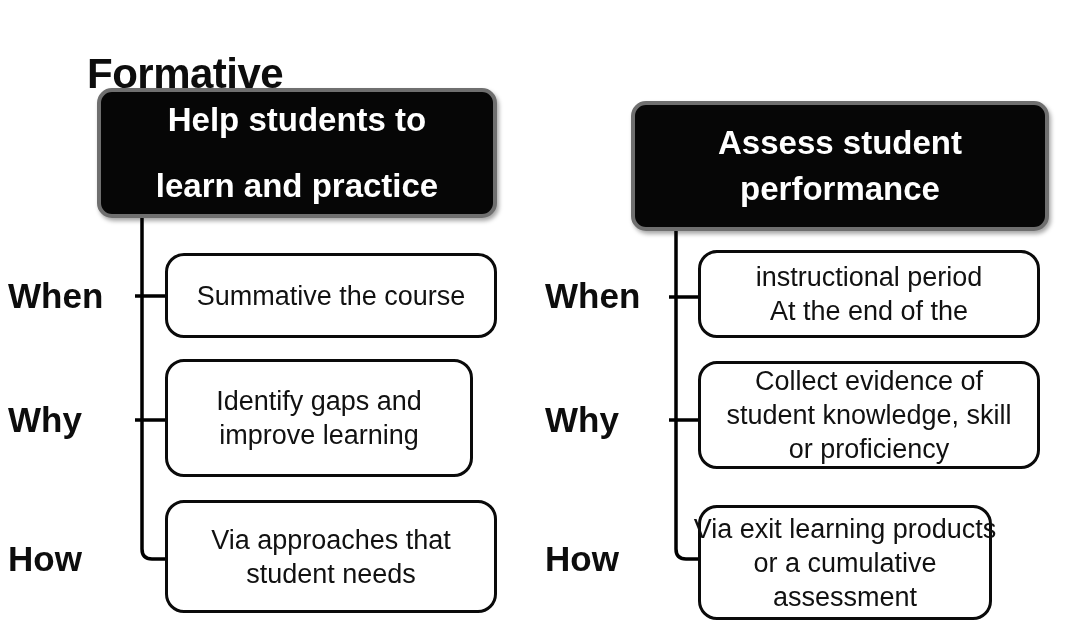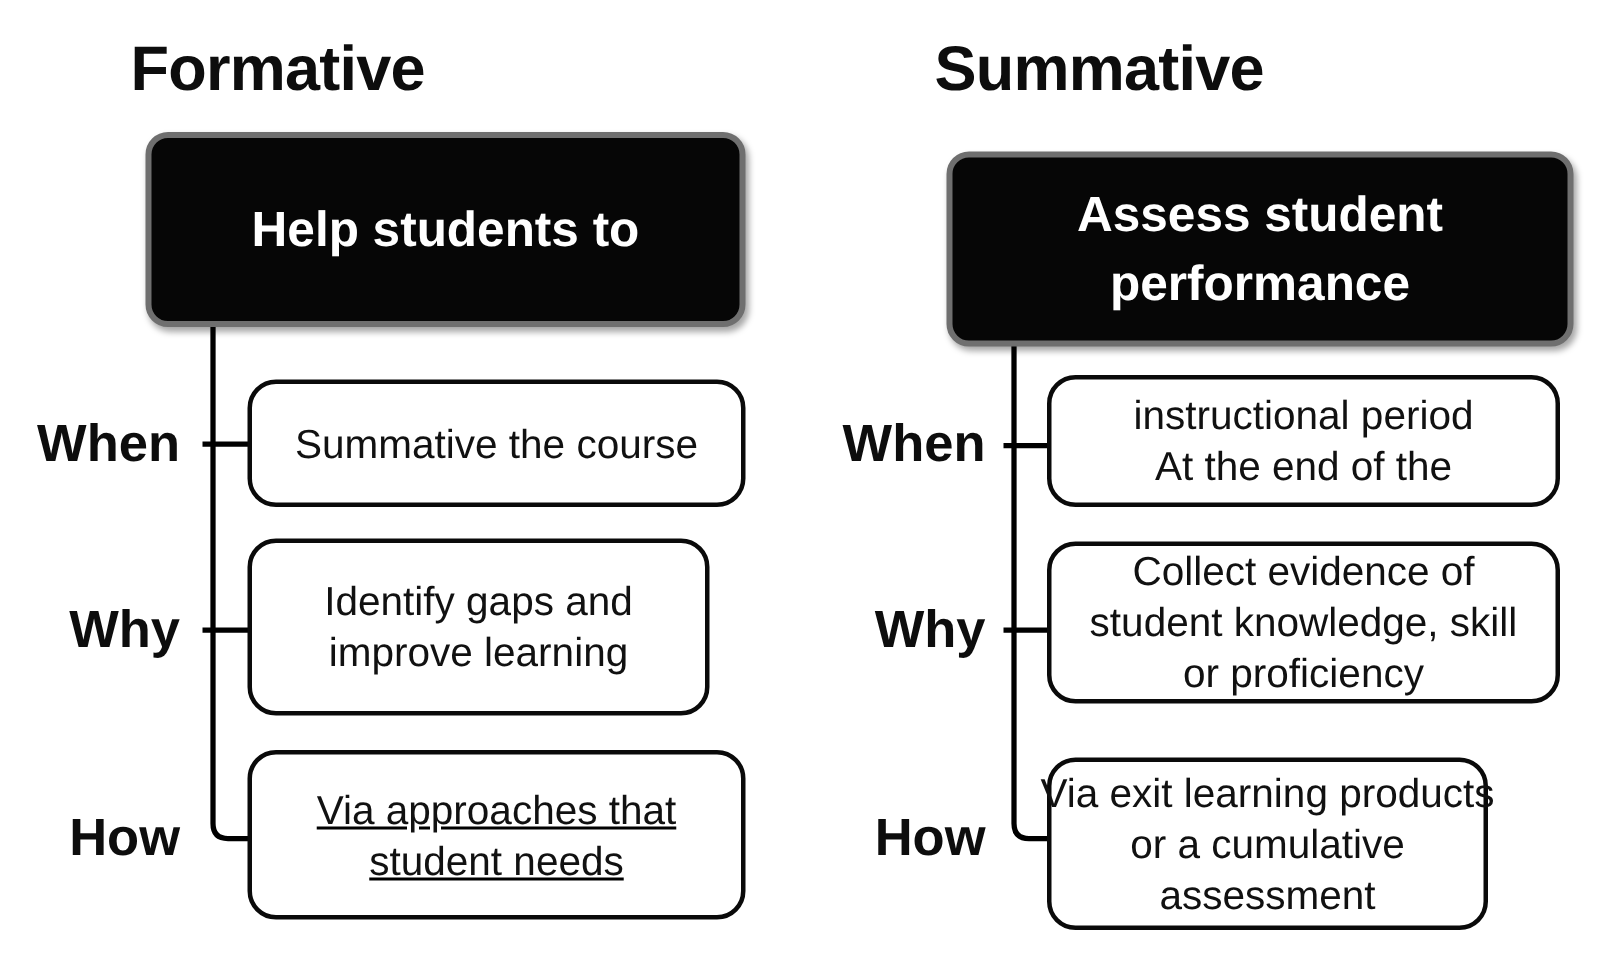--- a/index.html
+++ b/index.html
@@ -13,20 +13,21 @@
   }
   .canvas { position: absolute; inset: 0; width: 1080px; height: 643px; }
 
   .heading {
     position: absolute;
     font-size: 42px;
     font-weight: 700;
     letter-spacing: -0.5px;
     color: #0d0d0d;
     white-space: nowrap;
+    margin-top: 28px;
   }
 
   .main-box {
     position: absolute;
     background: #060606;
     border: 4px solid #6f6f6f;
     border-radius: 15px;
     box-shadow: 2px 3px 4px rgba(0,0,0,0.35);
     display: flex;
     flex-direction: column;
@@ -40,21 +41,21 @@
     line-height: 46px;
     white-space: nowrap;
   }
 
   .row-label {
     position: absolute;
     width: 112px;
     font-size: 35px;
     font-weight: 700;
     line-height: 42px;
-    text-align: right;
+    text-align: left;
     color: #0d0d0d;
     white-space: nowrap;
   }
 
   .item-box {
     position: absolute;
     background: #ffffff;
     border: 3.5px solid #0a0a0a;
     border-radius: 19px;
     display: flex;
@@ -82,40 +83,40 @@
 
   <svg class="connectors" width="1080" height="643" viewBox="0 0 1080 643">
     <path d="M142 214 L142 549 Q142 559 152 559 L167 559 M135 296 L167 296 M135 420 L167 420" fill="none" stroke="#000" stroke-width="3.5"></path>
     <path d="M676 214 L676 549 Q676 559 686 559 L701 559 M669 297 L701 297 M669 420 L701 420" fill="none" stroke="#000" stroke-width="3.5"></path>
   </svg>
 
   <h1 class="heading" style="left:87px; top:22px;">Formative</h1>
 
   <div class="main-box" style="left:97px; top:88px; width:400px; height:130px;gap:20px;">
     <div class="ln">Help students to</div>
+    <div class="ln">learn and practice</div>
   </div>
 
   <div class="row-label" style="left:8px; top:275px;">When</div>
   <div class="item-box" style="left:165px; top:253px; width:332px; height:85px;">
     <div class="ln">Summative the course</div>
   </div>
 
   <div class="row-label" style="left:8px; top:399px;">Why</div>
   <div class="item-box" style="left:165px; top:359px; width:308px; height:118px;">
     <div class="ln">Identify gaps and</div>
     <div class="ln">improve learning</div>
   </div>
 
   <div class="row-label" style="left:8px; top:538px;">How</div>
-  <div class="item-box" style="left:165px; top:500px; width:332px; height:113px;text-decoration:underline;">
+  <div class="item-box" style="left:165px; top:500px; width:332px; height:113px;">
     <div class="ln">Via approaches that</div>
     <div class="ln">student needs</div>
   </div>
 
-  <h1 class="heading" style="left:623px; top:22px;">Summative</h1>
 
   <div class="main-box" style="left:631px; top:88px; width:418px; height:130px;margin-top:13px;">
     <div class="ln">Assess student</div>
     <div class="ln">performance</div>
   </div>
 
   <div class="row-label" style="left:545px; top:275px;">When</div>
   <div class="item-box" style="left:698px; top:250px; width:342px; height:88px;">
     <div class="ln">instructional period</div>
     <div class="ln">At the end of the</div>

